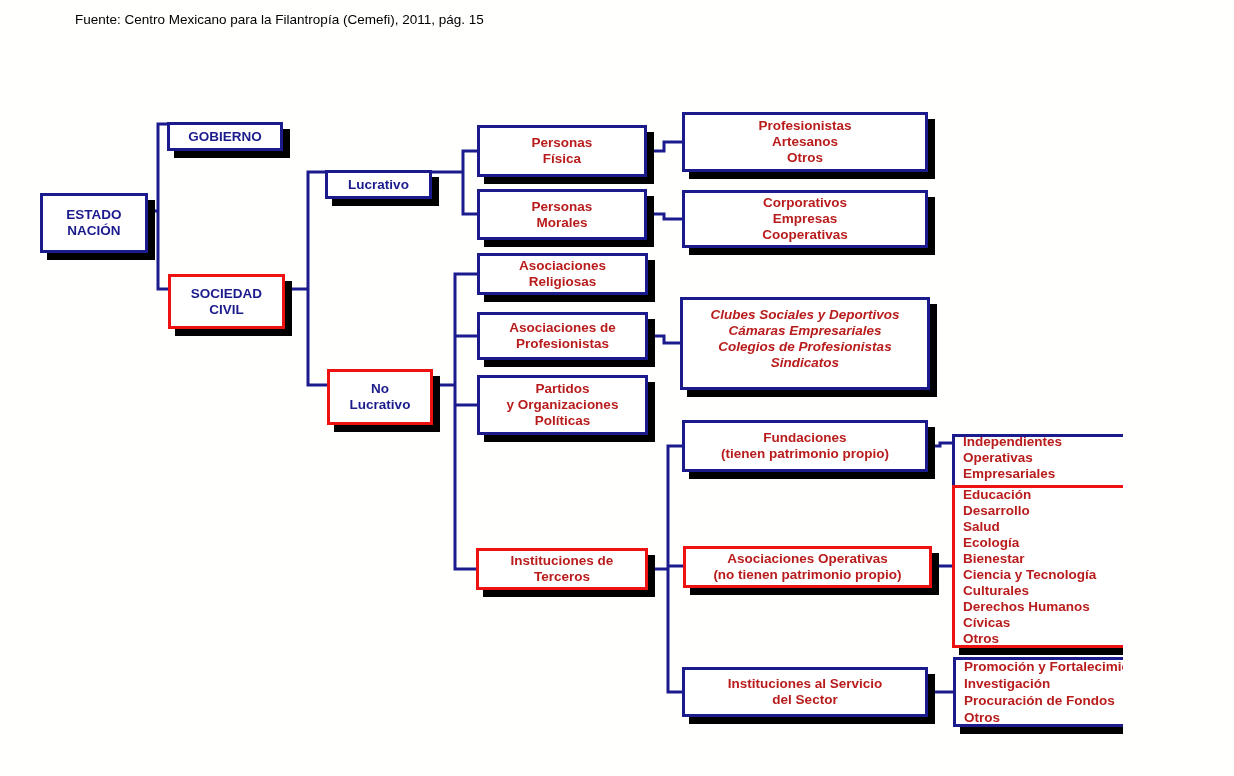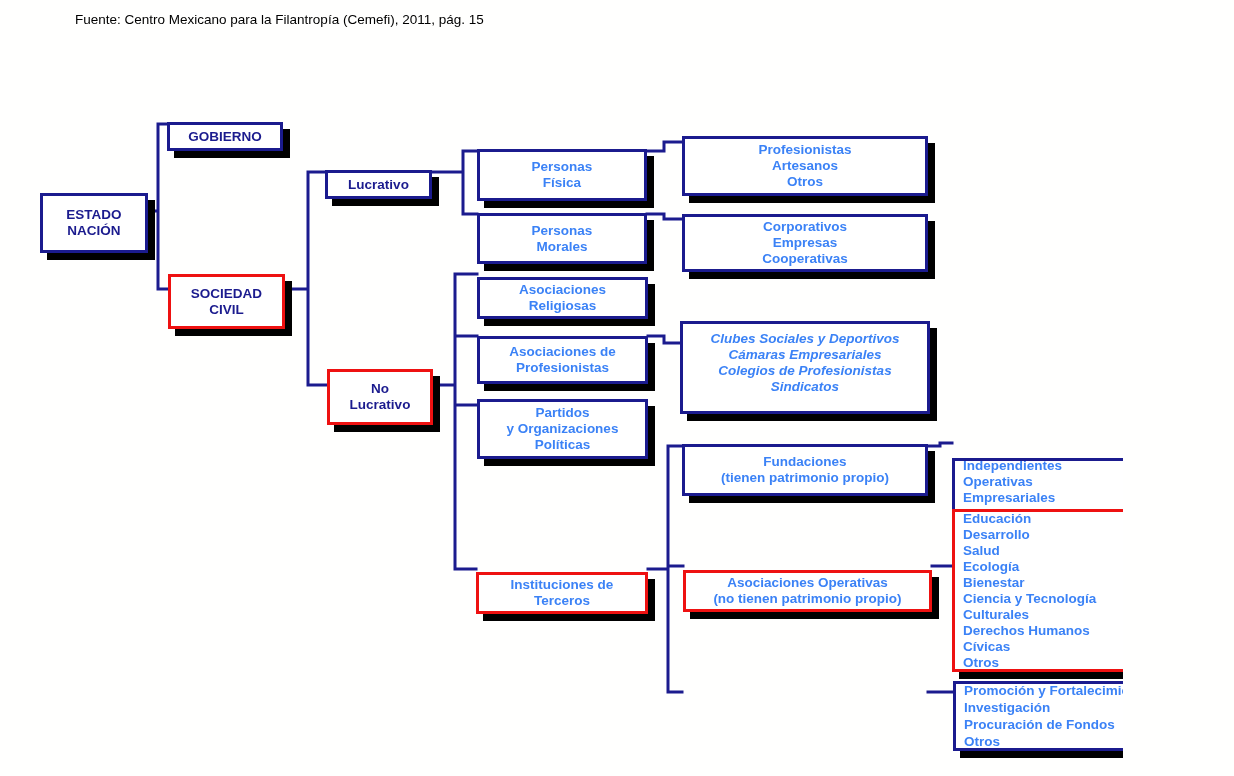--- a/index.html
+++ b/index.html
@@ -35,21 +35,21 @@
     justify-content:center;
     text-align:center;
     font-weight:bold;
     font-size:13.5px;
     line-height:16px;
     white-space:pre-line;
     color:#000;
   }
   .node.b-red{border-color:var(--red);}
   .node.t-navy{color:var(--navy);margin-top:12px;}
-  .node.t-black{color:#3b82f6;margin-top:24px;}
+  .node.t-black{color:#b91c1c;}
   .node.align-left{
     justify-content:flex-start;
     text-align:left;
     padding-left:8px;
   }
   .node.align-top{
     align-items:flex-start;
     padding-top:7px;
     font-style:italic;
   }
@@ -147,19 +147,21 @@
 Desarrollo
 Salud
 Ecología
 Bienestar
 Ciencia y Tecnología
 Culturales
 Derechos Humanos
 Cívicas
 Otros</div>
 
+  <div class="node b-navy t-black" style="left:682px;top:667px;width:246px;height:50px">Instituciones al Servicio
+del Sector</div>
 
   <div class="node align-left lh17 b-navy t-black" style="left:953px;top:657px;width:217px;height:70px">Promoción y Fortalecimiento
 Investigación
 Procuración de Fondos
 Otros</div>
 
 </div>
 
 </body></html>

